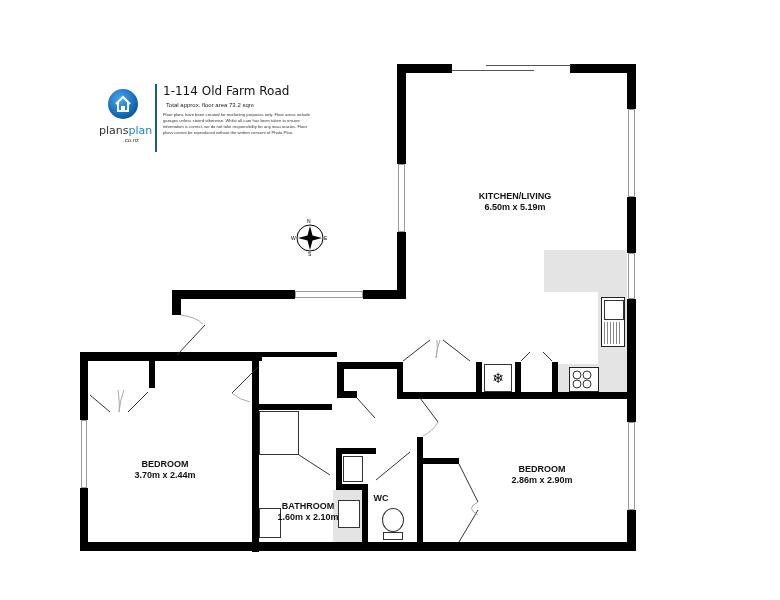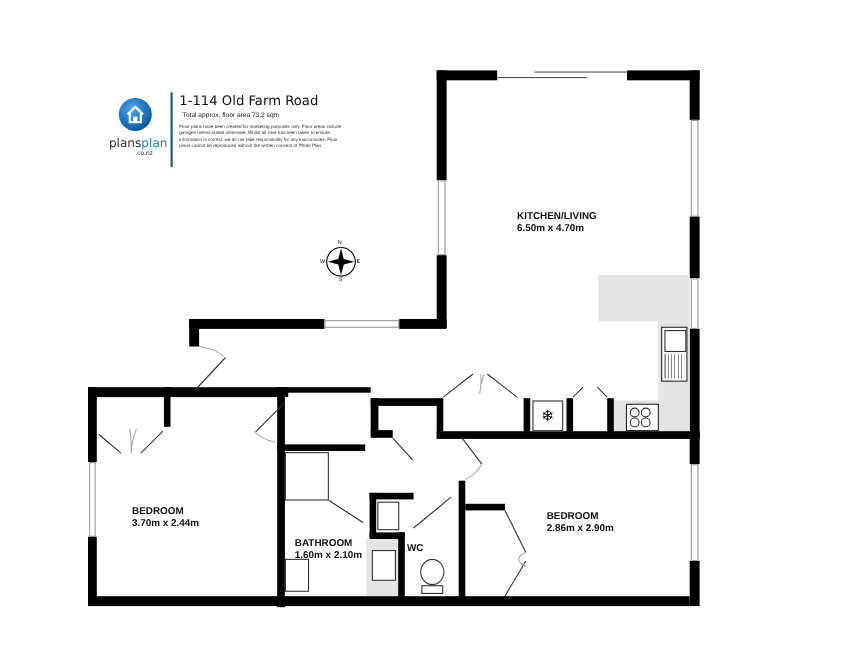--- a/index.html
+++ b/index.html
@@ -1,20 +1,20 @@
 <!DOCTYPE html>
 <html><head>
   <meta charset="utf-8">
   <style>
     html, body { margin: 0; padding: 0; background: #ffffff; }
     body { width: 780px; height: 600px; position: relative; overflow: hidden; font-family: "Liberation Sans", sans-serif; }
     .abs { position: absolute; }
     .w { position: absolute; background: #000; }
     .win { position: absolute; background: #fff; border: 1px solid #999; box-sizing: border-box; }
-    .lbl { position: absolute; font-weight: bold; font-size: 9px; line-height: 11px; color: #111; white-space: nowrap; font-family: "Liberation Sans", sans-serif; }
+    .lbl { position: absolute; text-align: center; font-weight: bold; font-size: 9px; line-height: 11px; color: #111; white-space: nowrap; font-family: "Liberation Sans", sans-serif; }
     .header-title { position: absolute; left: 163px; top: 84px; font-size: 12px; color: #111; font-family: "DejaVu Sans", sans-serif; }
     .header-area { position: absolute; left: 166px; top: 102px; font-size: 6px; color: #222; }
     .header-disc { position: absolute; left: 163px; top: 112px; width: 150px; font-size: 4.2px; line-height: 6px; color: #333; }
     .divider { position: absolute; left: 155px; top: 84px; width: 2px; height: 68px; background: #1a5b8c; }
     .logo-circle { position: absolute; left: 108px; top: 89px; width: 30px; height: 30px; border-radius: 50%; background: radial-gradient(circle at 40% 35%, #4aa8f0, #0b5ea8 70%, #053d70); }
     .logo-text { position: absolute; left: 99px; top: 124px; font-size: 11px; color: #333; font-family: "DejaVu Sans", sans-serif; }
     .logo-text .blue { color: #1a84d6; }
     .logo-sub { position: absolute; left: 123px; top: 137px; font-size: 6px; color: #333; }
     .grey { position: absolute; background: #e4e4e4; }
   </style>
@@ -148,29 +148,29 @@
       <line x1="376" y1="480" x2="410" y2="452"></line>
       <line x1="459" y1="464" x2="478" y2="502"></line>
       <line x1="478" y1="510" x2="459" y2="542"></line>
       <path d="M478 502 Q465 508 478 515" stroke="#aaa"></path>
     </g>
   </svg>
 </div>
 
 <div class="lbl" style="left:470px;top:191px;width:90px;">
   <div>KITCHEN/LIVING</div>
-  <div>6.50m  x 4.70m</div>
+  <div>6.50m  x 5.19m</div>
 </div>
 <div class="lbl" style="left:120px;top:459px;width:90px;">
   <div>BEDROOM</div>
   <div>3.70m  x 2.44m</div>
 </div>
 <div class="lbl" style="left:497px;top:464px;width:90px;">
   <div>BEDROOM</div>
   <div>2.86m  x 2.90m</div>
 </div>
-<div class="lbl" style="left:268px;top:488px;width:80px;">
+<div class="lbl" style="left:268px;top:501px;width:80px;">
   <div>BATHROOM</div>
   <div>1.60m  x 2.10m</div>
 </div>
 <div class="lbl" style="left:370px;top:493px;width:22px;">
   <div>WC</div>
 </div>
 
 </body></html>

